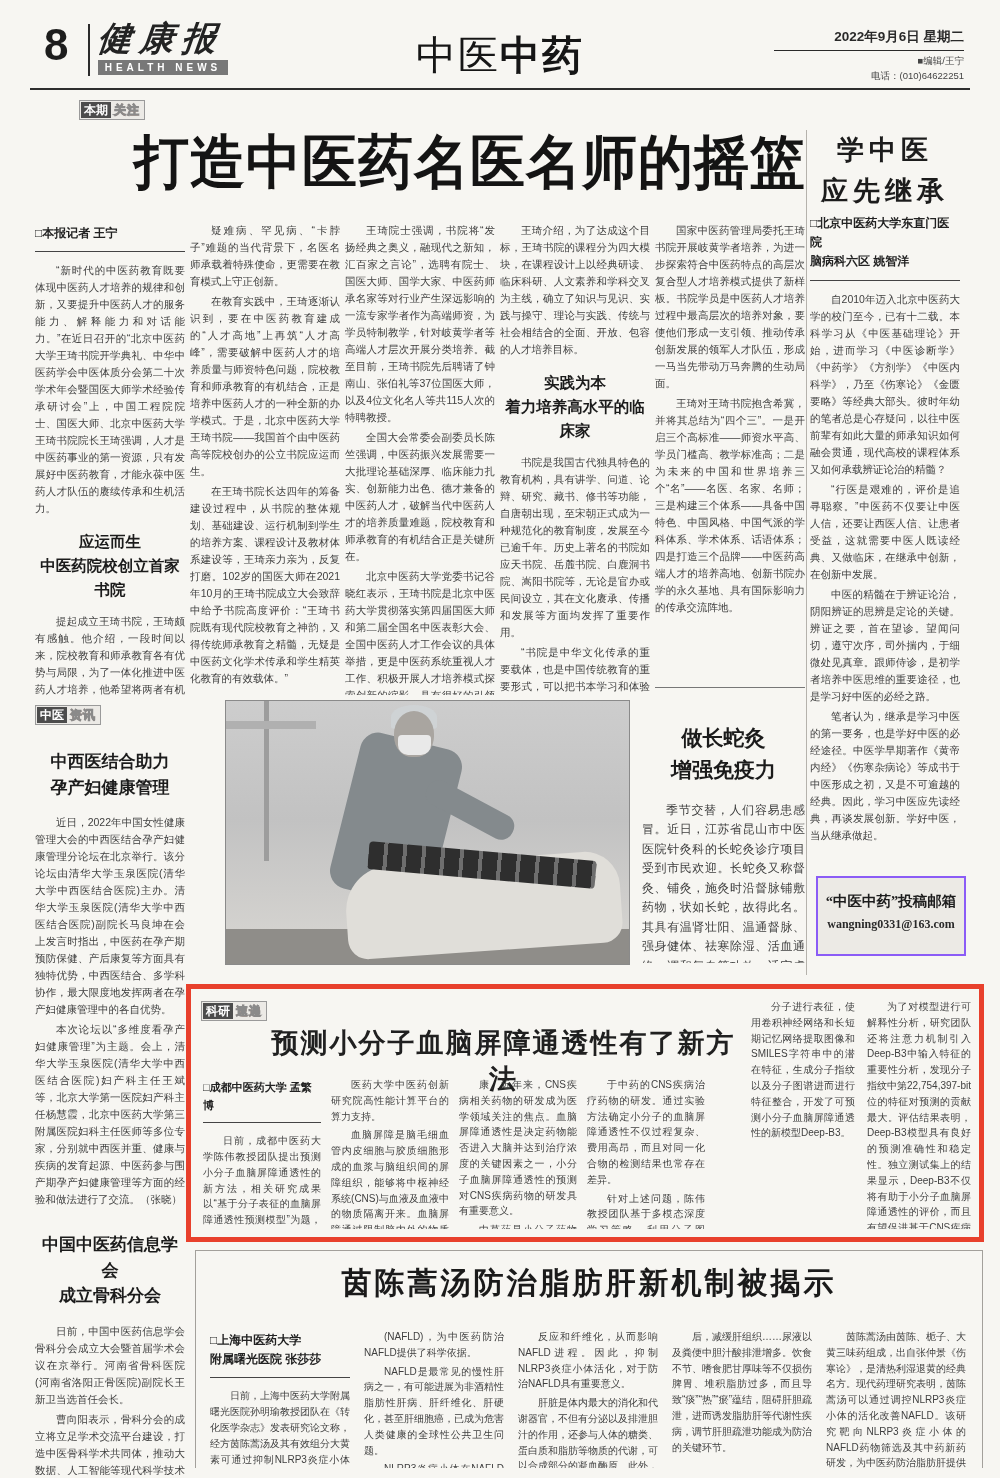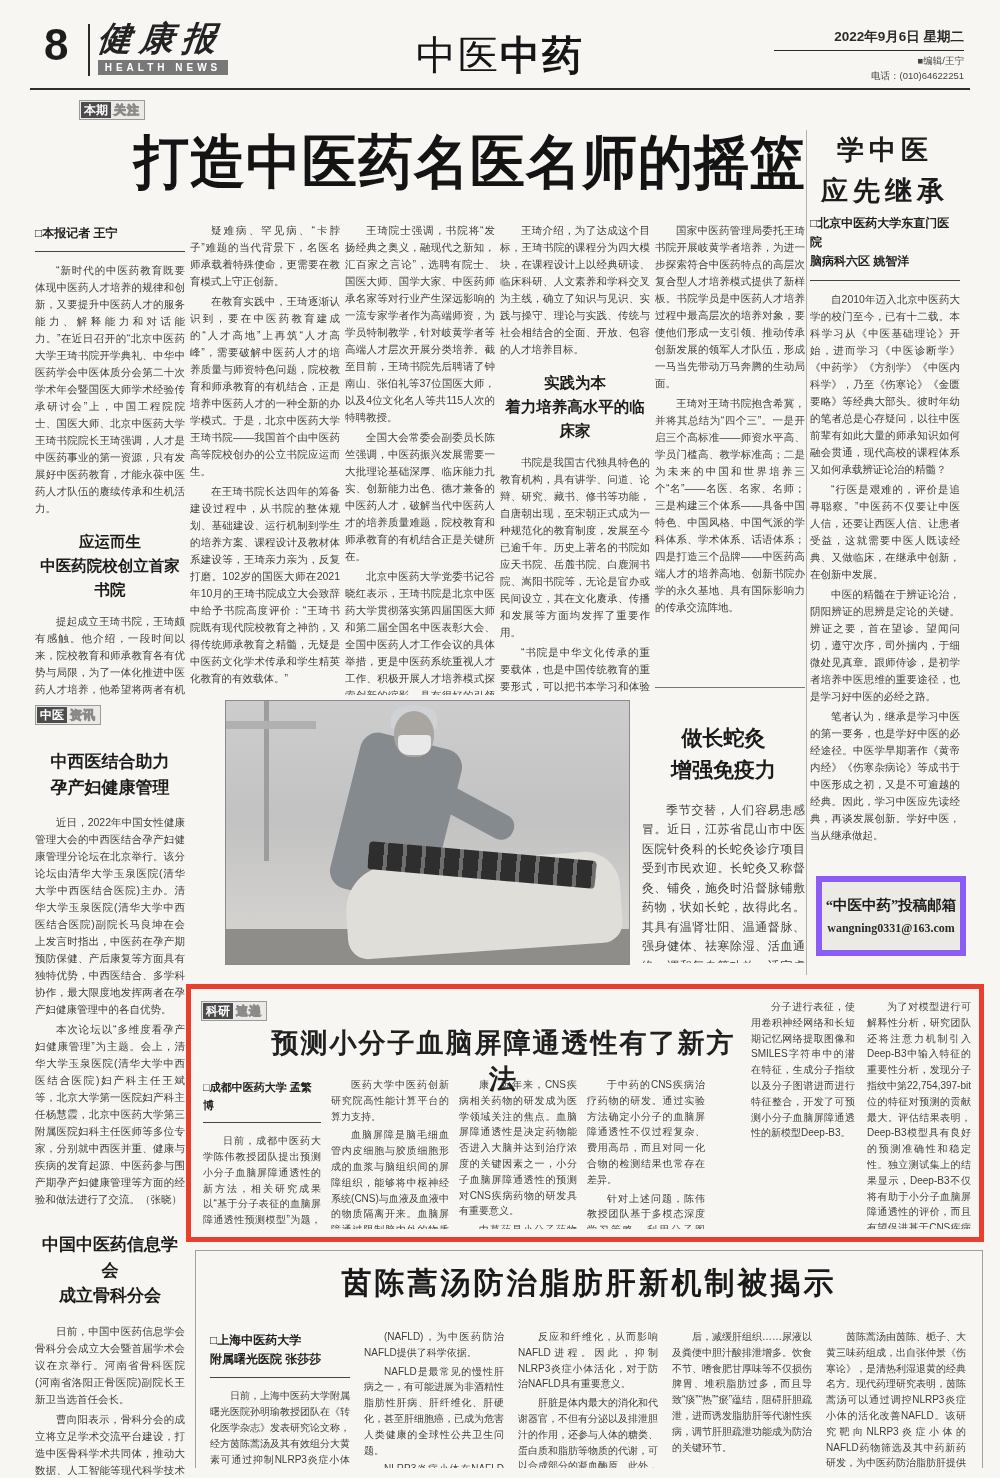--- a/index.html
+++ b/index.html
@@ -58,21 +58,21 @@
   .patient{position:absolute;left:120px;top:158px;width:275px;height:92px;background:#e0ded9;border-radius:45px 35px 20px 20px;transform:rotate(-4deg);}
   .moxa-strip{position:absolute;left:142px;top:150px;width:228px;height:28px;transform:rotate(5deg);
               background:repeating-linear-gradient(90deg,#2e2e2e 0 15px,#6e6e6e 15px 19px);border-radius:4px;}
   .table-edge{position:absolute;left:0;top:228px;width:100%;height:35px;background:#8f8d89;}
   
   .changshe{position:absolute;left:642px;top:690px;width:163px;height:273px;overflow:hidden;}
   .changshe-head{font-size:21px;font-weight:700;text-align:center;color:#1b1b1b;white-space:pre-line;
                  line-height:1.5;margin:32px 0 16px;}
   .changshe .para{font-size:12px;font-family:"Liberation Serif",serif;}
   
-  .mailbox{position:absolute;left:816px;top:876px;width:150px;height:80px;border:6px solid #8b5cf6;
+  .mailbox{position:absolute;left:816px;top:876px;width:150px;height:80px;border:2px solid #8b5cf6;
            background:#eceae5;text-align:center;padding-top:14px;box-sizing:border-box;}
   .mailbox-title{font-family:"Liberation Serif",serif;font-size:14.5px;font-weight:700;color:#1d1d1d;}
   .mailbox-email{font-family:"Liberation Serif",serif;font-size:12px;font-weight:700;color:#2a2a2a;margin-top:6px;}
   
   .sci-box{position:absolute;left:186px;top:984px;width:798px;height:258px;border:5px solid #e8402c;
            box-sizing:border-box;background:#f7f6f2;}
   .sci-label{position:absolute;left:10px;top:12px;}
   .sci-headline{position:absolute;left:70px;top:36px;width:485px;text-align:center;
                 font-family:"Liberation Serif",serif;font-size:27px;font-weight:600;
                 letter-spacing:2px;color:#202020;}

